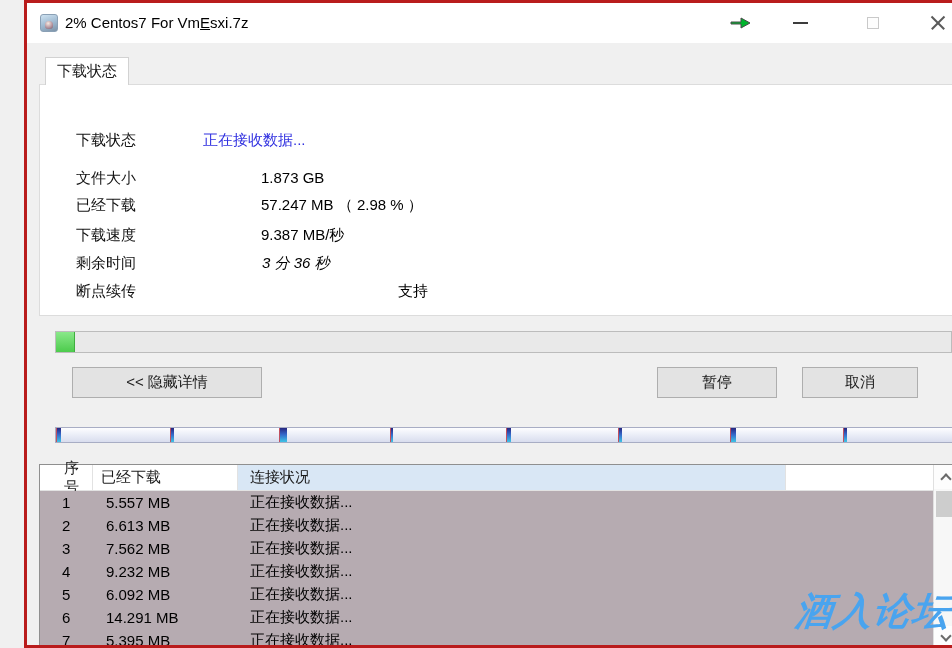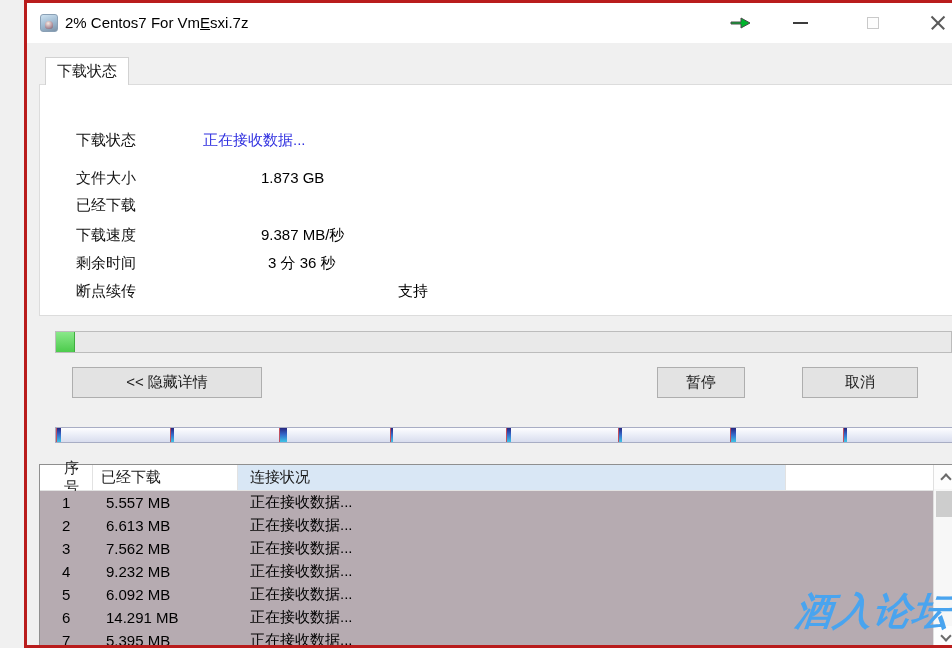--- a/index.html
+++ b/index.html
@@ -37,21 +37,21 @@
   .blue { color:#3030e0; }
 
   
   .progressbar { position:absolute; left:28px; top:328px; width:897px; height:22px; background:#e9e9e9; border:1px solid #bcbcbc; }
   .progress-fill { position:absolute; left:0; top:0; bottom:0; background:linear-gradient(#8ae88a,#4ccb4c); border-right:1px solid #3fae3f; }
 
   
   .btn { position:absolute; height:31px; background:#e3e3e3; border:1px solid #aeaeae; font-size:15px; color:#1a1a1a;
          display:flex; align-items:center; justify-content:center; cursor:pointer; font-family:"Liberation Sans",sans-serif; }
   .btn-hide { left:45px; top:364px; width:190px; }
-  .btn-pause { left:630px; top:364px; width:88px;text-align:center; }
+  .btn-pause { left:630px; top:364px; width:120px;text-align:center; }
   .btn-cancel { left:775px; top:364px; width:116px; }
 
   
   .threads-label { position:absolute; left:218px; top:403px; width:300px; text-align:center; font-size:15px; color:#111; }
   .threads-bar { position:absolute; left:28px; top:424px; width:902px; height:16px;
                  background:linear-gradient(#fdfdff 0%,#eceff8 45%,#d9ddee 100%); border:1px solid #a8adc4; }
   .marker { position:absolute; top:0; bottom:0; background:linear-gradient(#26267e 0%,#3465c8 45%,#3ec4e6 100%);
             box-shadow:1px 0 0 #c05060 inset; }
 
   
@@ -109,26 +109,27 @@
   <div class="tab">下载状态</div>
   <div class="panel">
 
     <div class="info-label" style="top:46px;">下载状态</div>
     <div class="info-value blue" style="left:163px; top:46px;">正在接收数据...</div>
 
     <div class="info-label" style="top:84px;">文件大小</div>
     <div class="info-value" style="left:221px; top:84px;">1.873  GB</div>
 
     <div class="info-label" style="top:111px;">已经下载</div>
+    <div class="info-value" style="left:221px; top:111px;">57.247  MB （ 2.98 % ）</div>
 
     <div class="info-label" style="top:141px;text-align:right;">下载速度</div>
     <div class="info-value" style="left:221px; top:141px;">9.387  MB/秒</div>
 
     <div class="info-label" style="top:169px;font-family:Liberation Mono, monospace;">剩余时间</div>
-    <div class="info-value" style="left:228px; top:169px;">3 分 36 秒</div>
+    <div class="info-value" style="left:222px; top:169px;font-style:italic;">3 分 36 秒</div>
 
     <div class="info-label" style="top:197px;">断点续传</div>
     <div class="info-value" style="left:358px; top:197px;">支持</div>
   </div>
 
   <div class="progressbar">
     <div class="progress-fill" style="width: 2.1%;"></div>
   </div>
 
   <button class="btn btn-hide">&lt;&lt; 隐藏详情</button>

